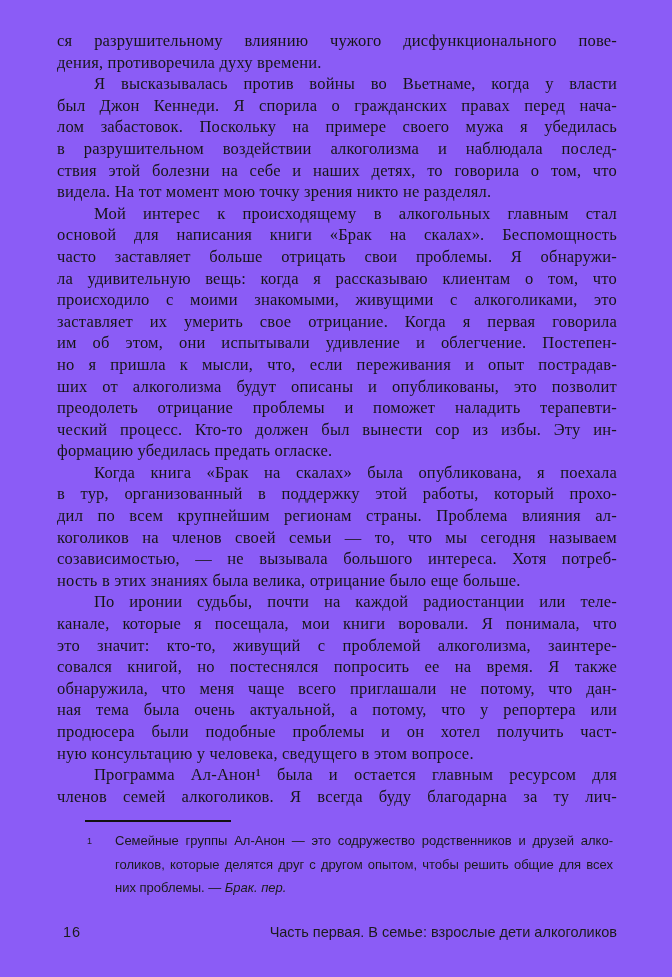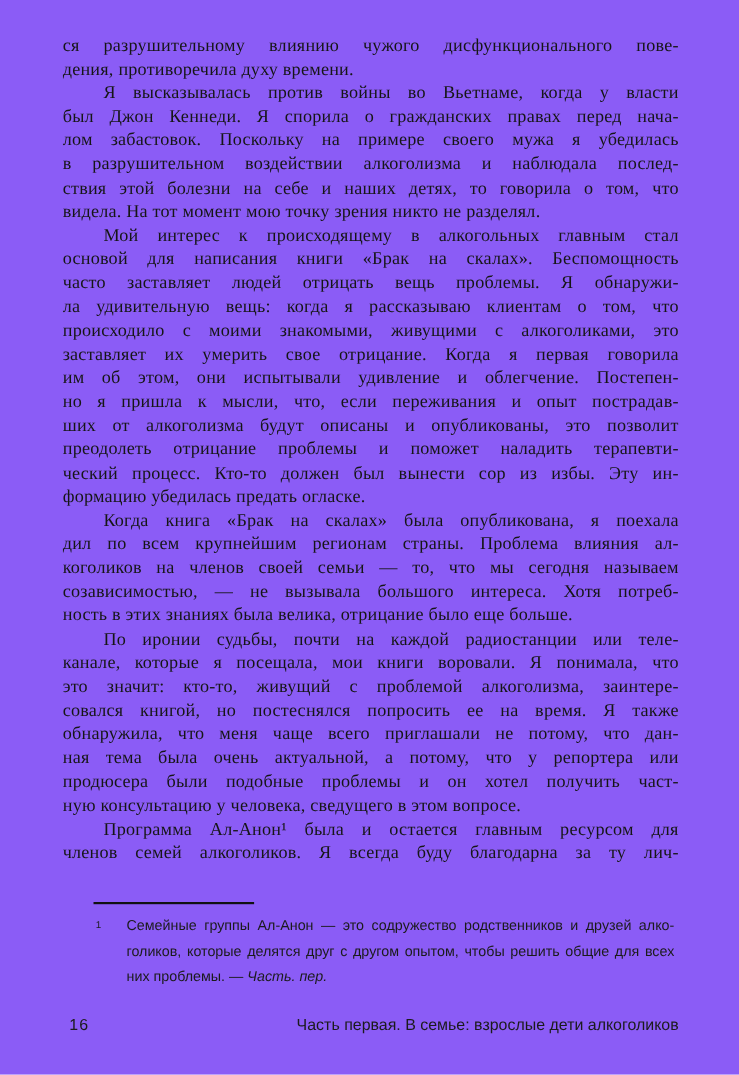--- a/index.html
+++ b/index.html
@@ -105,31 +105,32 @@
       <div class="line">ся разрушительному влиянию чужого дисфункционального пове-</div>
       <div class="line pend">дения, противоречила духу времени.</div>
       <div class="line pstart">Я высказывалась против войны во Вьетнаме, когда у власти</div>
       <div class="line">был Джон Кеннеди. Я спорила о гражданских правах перед нача-</div>
       <div class="line">лом забастовок. Поскольку на примере своего мужа я убедилась</div>
       <div class="line">в разрушительном воздействии алкоголизма и наблюдала послед-</div>
       <div class="line">ствия этой болезни на себе и наших детях, то говорила о том, что</div>
       <div class="line pend">видела. На тот момент мою точку зрения никто не разделял.</div>
       <div class="line pstart">Мой интерес к происходящему в алкогольных главным стал</div>
       <div class="line">основой для написания книги «Брак на скалах». Беспомощность</div>
-      <div class="line">часто заставляет людей отрицать вещь проблемы. Я обнаружи-</div>
+      <div class="line">часто заставляет больше отрицать свои проблемы. Я обнаружи-</div>
       <div class="line">ла удивительную вещь: когда я рассказываю клиентам о том, что</div>
       <div class="line">происходило с моими знакомыми, живущими с алкоголиками, это</div>
       <div class="line">заставляет их умерить свое отрицание. Когда я первая говорила</div>
       <div class="line">им об этом, они испытывали удивление и облегчение. Постепен-</div>
       <div class="line">но я пришла к мысли, что, если переживания и опыт пострадав-</div>
       <div class="line">ших от алкоголизма будут описаны и опубликованы, это позволит</div>
       <div class="line">преодолеть отрицание проблемы и поможет наладить терапевти-</div>
       <div class="line">ческий процесс. Кто-то должен был вынести сор из избы. Эту ин-</div>
       <div class="line pend">формацию убедилась предать огласке.</div>
       <div class="line pstart">Когда книга «Брак на скалах» была опубликована, я поехала</div>
+      <div class="line">в тур, организованный в поддержку этой работы, который прохо-</div>
       <div class="line">дил по всем крупнейшим регионам страны. Проблема влияния ал-</div>
       <div class="line">коголиков на членов своей семьи — то, что мы сегодня называем</div>
       <div class="line">созависимостью, — не вызывала большого интереса. Хотя потреб-</div>
       <div class="line pend">ность в этих знаниях была велика, отрицание было еще больше.</div>
       <div class="line pstart">По иронии судьбы, почти на каждой радиостанции или теле-</div>
       <div class="line">канале, которые я посещала, мои книги воровали. Я понимала, что</div>
       <div class="line">это значит: кто-то, живущий с проблемой алкоголизма, заинтере-</div>
       <div class="line">совался книгой, но постеснялся попросить ее на время. Я также</div>
       <div class="line">обнаружила, что меня чаще всего приглашали не потому, что дан-</div>
       <div class="line">ная тема была очень актуальной, а потому, что у репортера или</div>
@@ -139,21 +140,21 @@
       <div class="line">членов семей алкоголиков. Я всегда буду благодарна за ту лич-</div>
     </div>
 
   <div id="footnote-separator"></div>
 
   <div id="footnote">
     <span class="fn-marker">1</span>
     <div class="fn-body">
       <div class="fn-line">Семейные группы Ал-Анон — это содружество родственников и друзей алко-</div>
       <div class="fn-line">голиков, которые делятся друг с другом опытом, чтобы решить общие для всех</div>
-      <div class="fn-line last"><span>них проблемы. — </span><span class="italic">Часть. пер.</span></div>
+      <div class="fn-line last"><span>них проблемы. — </span><span class="italic">Брак. пер.</span></div>
     </div>
   </div>
 
   <div id="page-footer">
     <span id="page-number">16</span>
     <span id="footer-title">Часть первая. В семье: взрослые дети алкоголиков</span>
   </div>
 
 </div>
 

